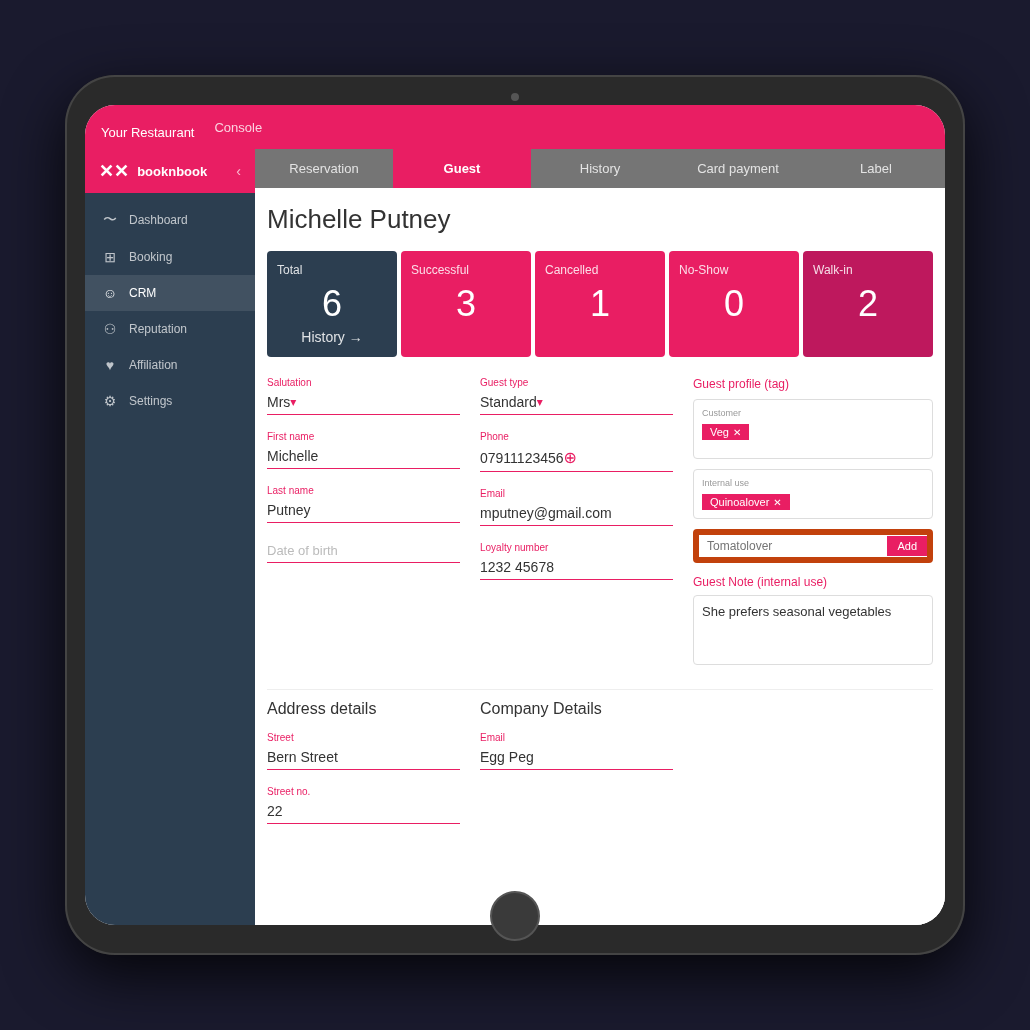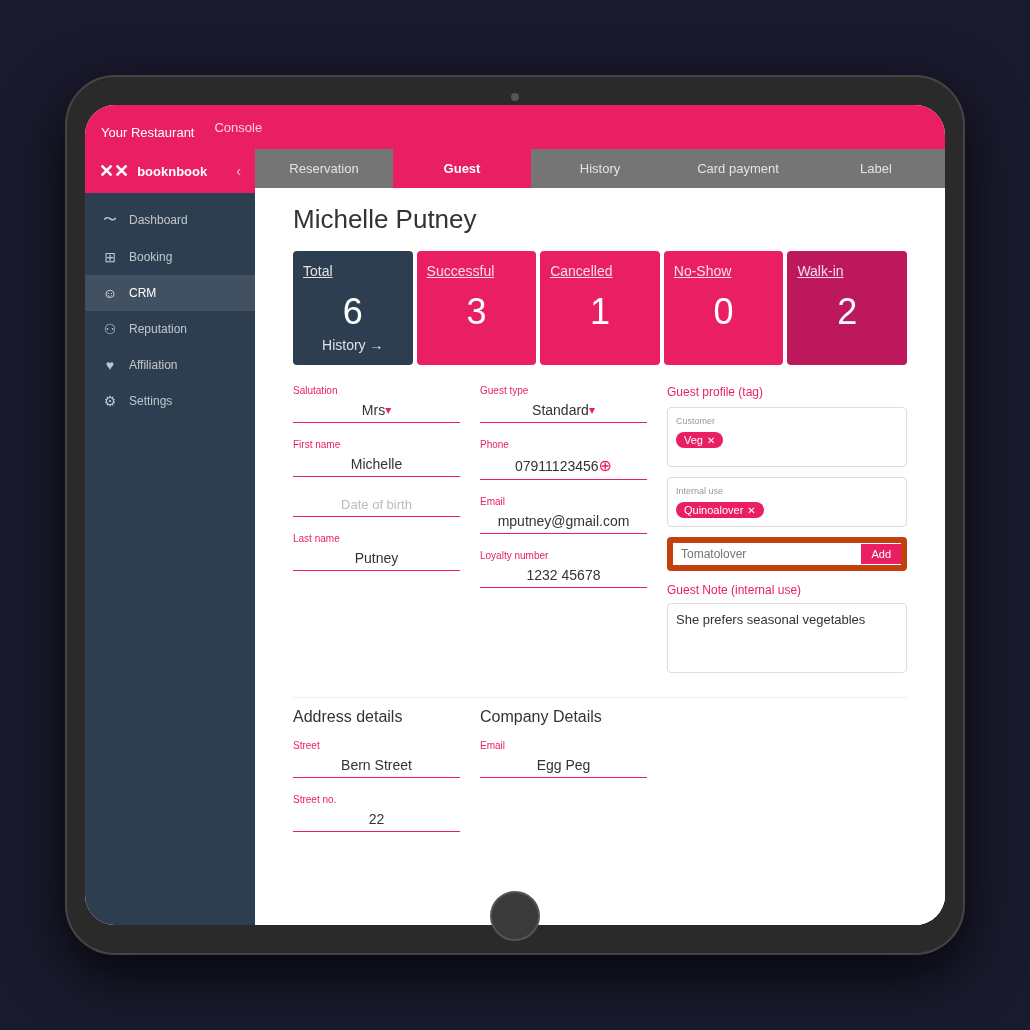--- a/index.html
+++ b/index.html
@@ -147,21 +147,21 @@
 
     .tab.active {
       background: #e91e63;
       color: #fff;
       font-weight: 600;
     }
 
     .content-body {
       flex: 1;
       overflow-y: auto;
-      padding: 16px 38px;
+      padding: 16px 12px;
       background: #fff;
     }
 
     .guest-name {
       font-size: 26px;
       font-weight: 300;
       color: #333;
       margin-bottom: 16px;
     }
 
@@ -192,24 +192,23 @@
 
     .stat-card.noshow {
       background: #e91e63;
     }
 
     .stat-card.walkin {
       background: #be185d;
     }
 
     .stat-label {
-      font-size: 14px;
+      font-size: 12px;
       opacity: 0.85;
-      margin-bottom: 12px;
-      text-decoration: underline;
+      margin-bottom: 6px;
     }
 
     .stat-value {
       font-size: 36px;
       font-weight: 300;
       text-align: center;
       display: block;
     }
 
     .stat-history {
@@ -240,21 +239,21 @@
       margin-bottom: 2px;
     }
 
     .form-value {
       font-size: 14px;
       color: #333;
       border-bottom: 1px solid #e91e63;
       padding: 4px 0;
       display: flex;
       align-items: center;
-      justify-content: center;
+      justify-content: flex-start;
     }
 
     .form-value.with-dropdown::after {
       content: '▾';
       color: #e91e63;
       font-size: 12px;
     }
 
     .profile-col {
       width: 240px;
@@ -281,21 +280,21 @@
       margin-bottom: 4px;
     }
 
     .tag {
       display: inline-flex;
       align-items: center;
       background: #e91e63;
       color: #fff;
       font-size: 11px;
       padding: 2px 8px;
-      border-radius: 8px;
+      border-radius: 0;
       gap: 4px;
     }
 
     .tag-x {
       cursor: pointer;
       font-size: 10px;
     }
 
     .internal-use-box {
       border: 1px solid #ddd;
@@ -521,28 +520,28 @@
                   <span>Mrs</span>
                 </div>
               </div>
               <div class="form-group">
                 <span class="form-label">First name</span>
                 <div class="form-value">
                   <span>Michelle</span>
                 </div>
               </div>
               <div class="form-group">
+                <span class="form-label">Last name</span>
+                <div class="form-value">
+                  <span>Putney</span>
+                </div>
+              </div>
+              <div class="form-group">
                 <div class="form-value">
                   <span style="color:#bbb;font-size:13px;">Date of birth</span>
-                </div>
-              </div>
-              <div class="form-group">
-                <span class="form-label">Last name</span>
-                <div class="form-value">
-                  <span>Putney</span>
                 </div>
               </div>
             </div>
 
             <div class="form-col">
               <div class="form-group">
                 <span class="form-label">Guest type</span>
                 <div class="form-value with-dropdown">
                   <span>Standard</span>
                 </div>

